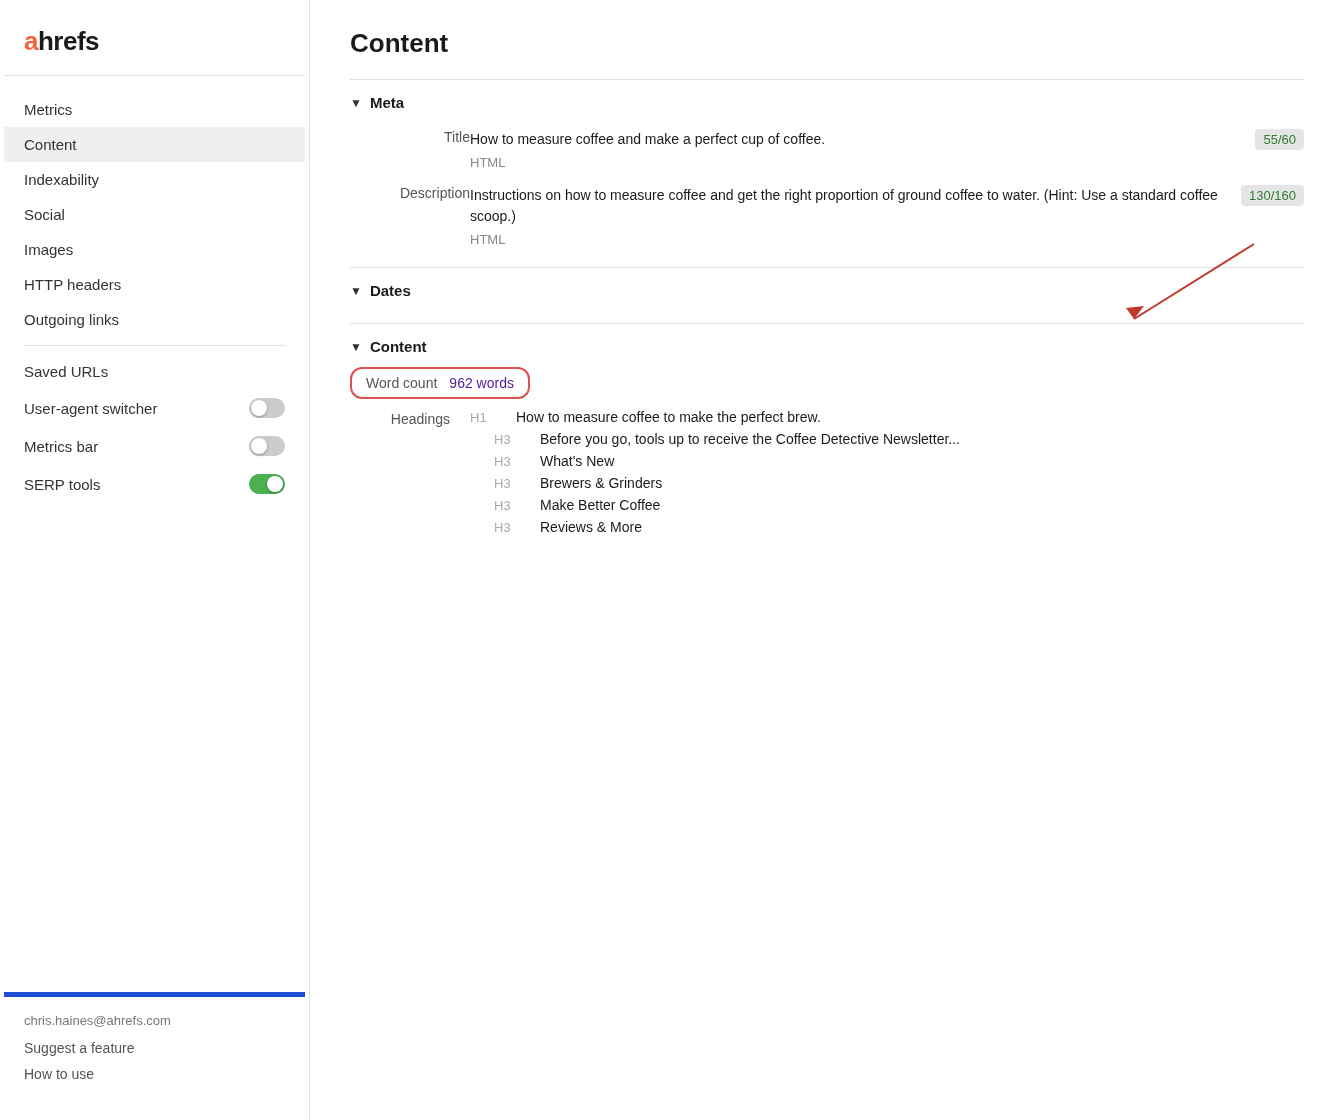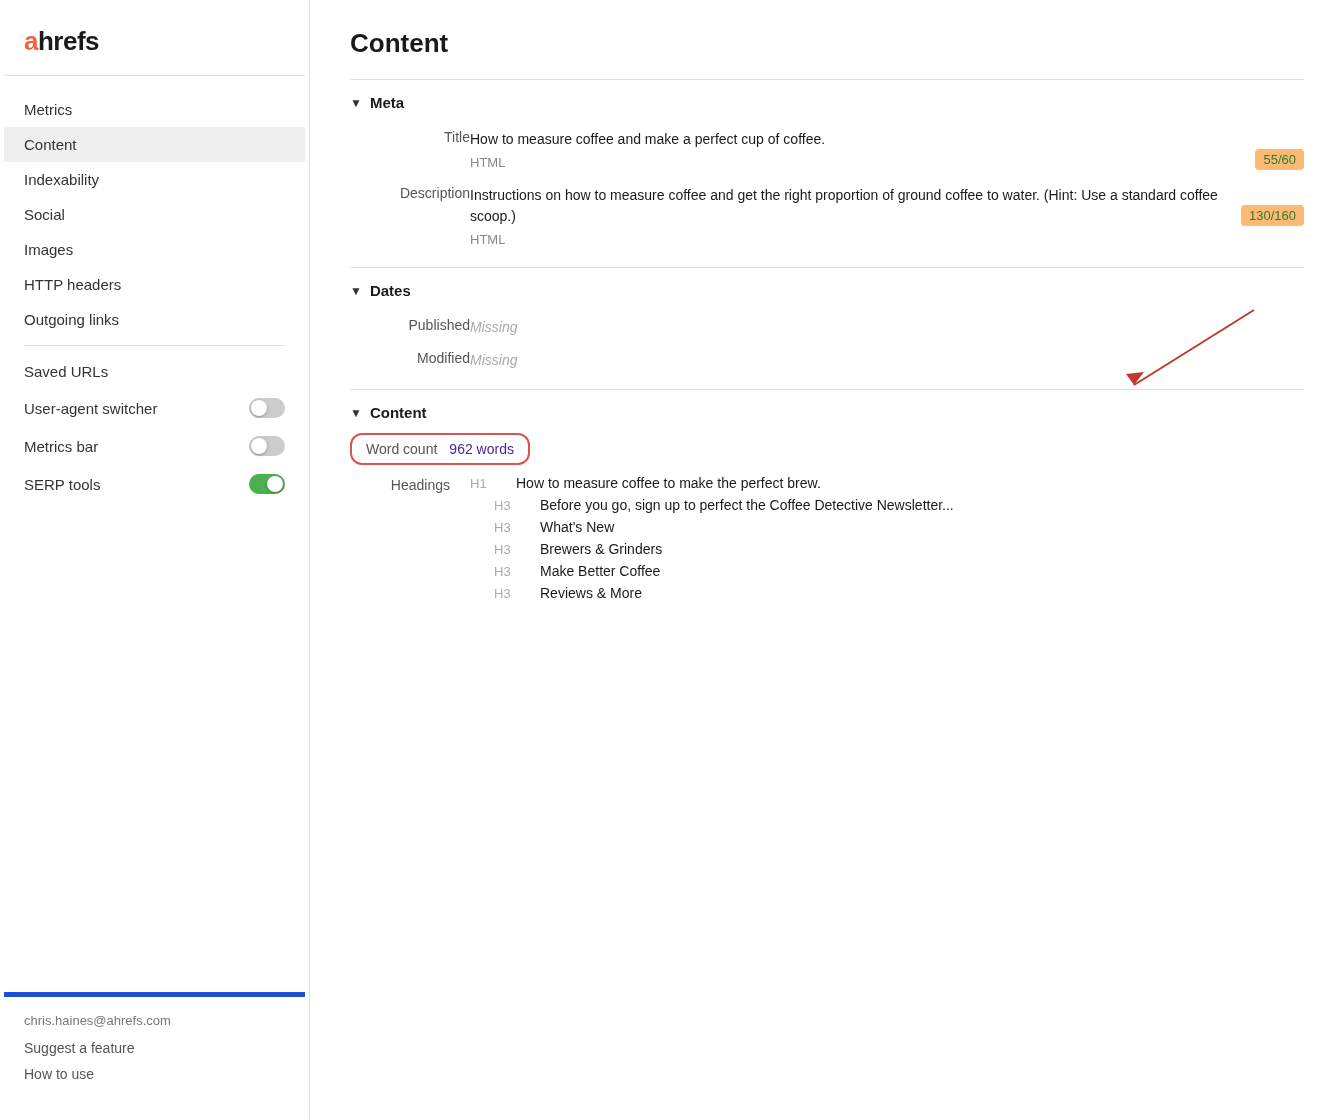--- a/index.html
+++ b/index.html
@@ -166,23 +166,22 @@
       padding-top: 4px;
     }
     .badge {
       display: inline-block;
       padding: 3px 8px;
       border-radius: 4px;
       font-size: 13px;
       font-weight: 500;
     }
     .badge-green {
-      background: #fdba74;
+      background: #e5e5e5;
       color: #2e7d32;
-      margin-top: 20px;
     }
     .html-link {
       color: #888;
       font-size: 13px;
       margin-top: 3px;
     }
     .missing-text {
       color: #aaa;
       font-style: italic;
     }
@@ -343,38 +342,20 @@
   </tbody>
     </table>
 
   <hr class="section-divider" style="margin-top:12px;">
 
   <div class="section-header">
     <span class="arrow">▼</span>
     <span class="section-title">Dates</span>
   </div>
 
-  <table class="content-table">
-    <tbody>
-        <tr>
-      <td class="label-cell">Published</td>
-      <td class="value-cell">
-        <span class="missing-text">Missing</span>
-      </td>
-      <td class="badge-cell"></td>
-    </tr>
-    <tr>
-      <td class="label-cell">Modified</td>
-      <td class="value-cell">
-        <span class="missing-text">Missing</span>
-      </td>
-      <td class="badge-cell"></td>
-    </tr>
-  </tbody>
-    </table>
 
   <hr class="section-divider" style="margin-top:12px; position:relative;">
 
   <div style="position:relative;">
 
     <svg class="red-arrow-svg" width="200" height="100">
       <line x1="180" y1="10" x2="60" y2="85" stroke="#c0392b" stroke-width="2"></line>
       <polygon points="60,85 70,72 52,74" fill="#c0392b"></polygon>
     </svg>
 
@@ -394,21 +375,21 @@
       <div class="headings-label">Headings</div>
       <div class="headings-list">
 
         <div class="heading-item">
           <span class="heading-tag">H1</span>
           <span class="heading-text">How to measure coffee to make the perfect brew.</span>
         </div>
 
         <div class="heading-item heading-indent">
           <span class="heading-tag">H3</span>
-          <span class="heading-text">Before you go, sign up to perfect the Coffee Detective Newsletter...</span>
+          <span class="heading-text">Before you go, tools up to receive the Coffee Detective Newsletter...</span>
         </div>
 
         <div class="heading-item heading-indent">
           <span class="heading-tag">H3</span>
           <span class="heading-text">What's New</span>
         </div>
 
         <div class="heading-item heading-indent">
           <span class="heading-tag">H3</span>
           <span class="heading-text">Brewers &amp; Grinders</span>

